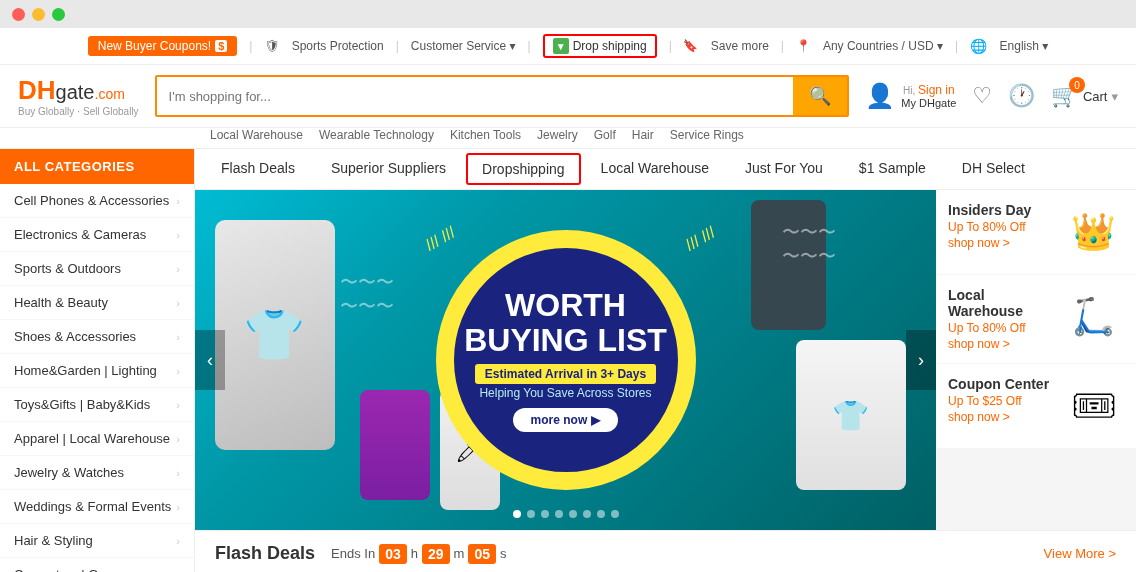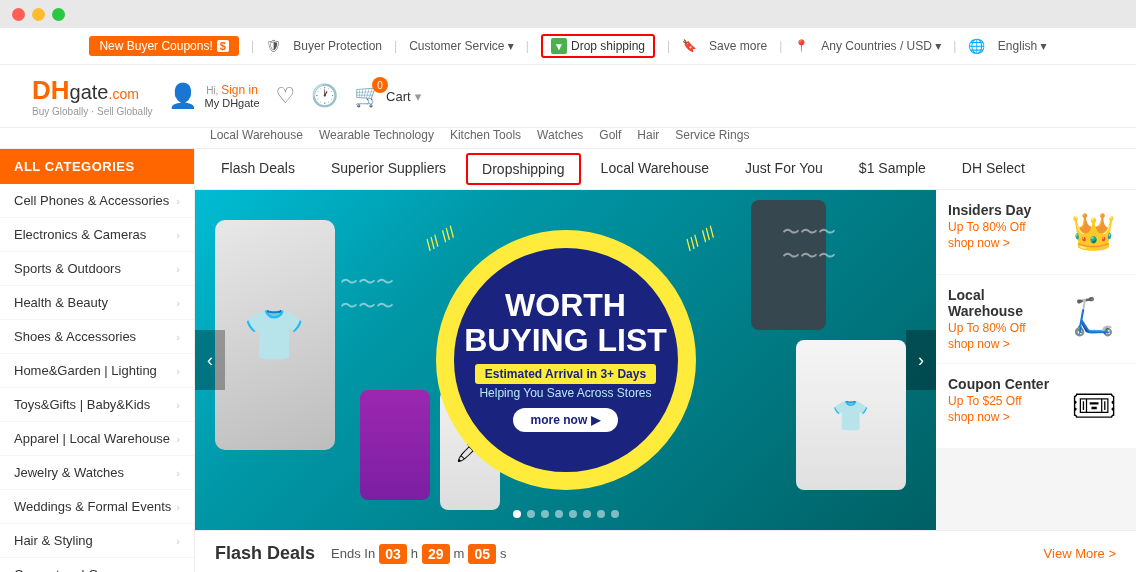--- a/index.html
+++ b/index.html
@@ -55,21 +55,21 @@
       gap: 4px;
       cursor: pointer;
     }
     .top-bar .drop-icon { width: 16px; height: 16px; background: #4caf50; border-radius: 2px; display: inline-flex; align-items: center; justify-content: center; color: white; font-size: 10px; }
     .top-bar a { color: #555; text-decoration: none; cursor: pointer; }
     .globe-icon { font-size: 14px; }
 
     
     .header {
       background: #fff;
-      padding: 10px 32px;
+      padding: 10px 18px;
       display: flex;
       align-items: center;
       gap: 16px;
       border-bottom: 1px solid #eee;
     }
     .logo { display: flex; flex-direction: column; cursor: pointer; }
     .logo-top { display: flex; align-items: baseline; }
     .logo-dh { font-size: 26px; font-weight: bold; color: #ff6600; }
     .logo-gate { font-size: 20px; color: #333; }
     .logo-com { font-size: 14px; color: #ff6600; }
@@ -301,21 +301,21 @@
   <div class="tb-btn tb-green"></div>
 </div>
 
 <div class="top-bar">
   <button class="coupon-btn">
     <span>New Buyer Coupons!</span>
     <span class="dollar">$</span>
   </button>
   <span class="sep">|</span>
   <span>🛡</span>
-  <a>Buyer Protection</a>
+  <a>Sports Protection</a>
   <span class="sep">|</span>
   <a>
     <span>Customer Service</span> ▾
   </a>
   <span class="sep">|</span>
   <div class="drop-shipping-btn">
     <span class="drop-icon">▼</span>
     <span>Drop shipping</span>
   </div>
   <span class="sep">|</span>
@@ -336,20 +336,24 @@
 <div class="header">
   <div class="logo">
     <div class="logo-top">
       <span class="logo-dh">DH</span>
       <span class="logo-gate">gate</span>
       <span class="logo-com">.com</span>
     </div>
     <div class="logo-sub">Buy Globally · Sell Globally</div>
   </div>
 
+  <div class="search-bar">
+    <input type="text" placeholder="I'm shopping for..." style="">
+    <button>🔍</button>
+  </div>
 
   <div class="header-actions">
     <div class="sign-in">
       <span class="sign-in-icon">👤</span>
       <div class="sign-in-text">
         <div class="hi">
           <span>Hi,</span>
           <span class="name">Sign in</span>
         </div>
         <div style="font-size:11px;color:#333;">My DHgate</div>
@@ -369,21 +373,21 @@
       <span style="font-size:13px;color:#333;">Cart</span>
       <span style="color:#999;">▾</span>
     </div>
   </div>
 </div>
 
 <div class="quick-links">
   <a>Local Warehouse</a>
   <a>Wearable Technology</a>
   <a>Kitchen Tools</a>
-  <a>Watches</a>
+  <a>Jewelry</a>
   <a>Golf</a>
   <a>Hair</a>
   <a>Service Rings</a>
 </div>
 
 <div class="main-layout">
 
   <div class="sidebar">
     <div class="sidebar-header">ALL CATEGORIES</div>
     <div class="sidebar-item">

